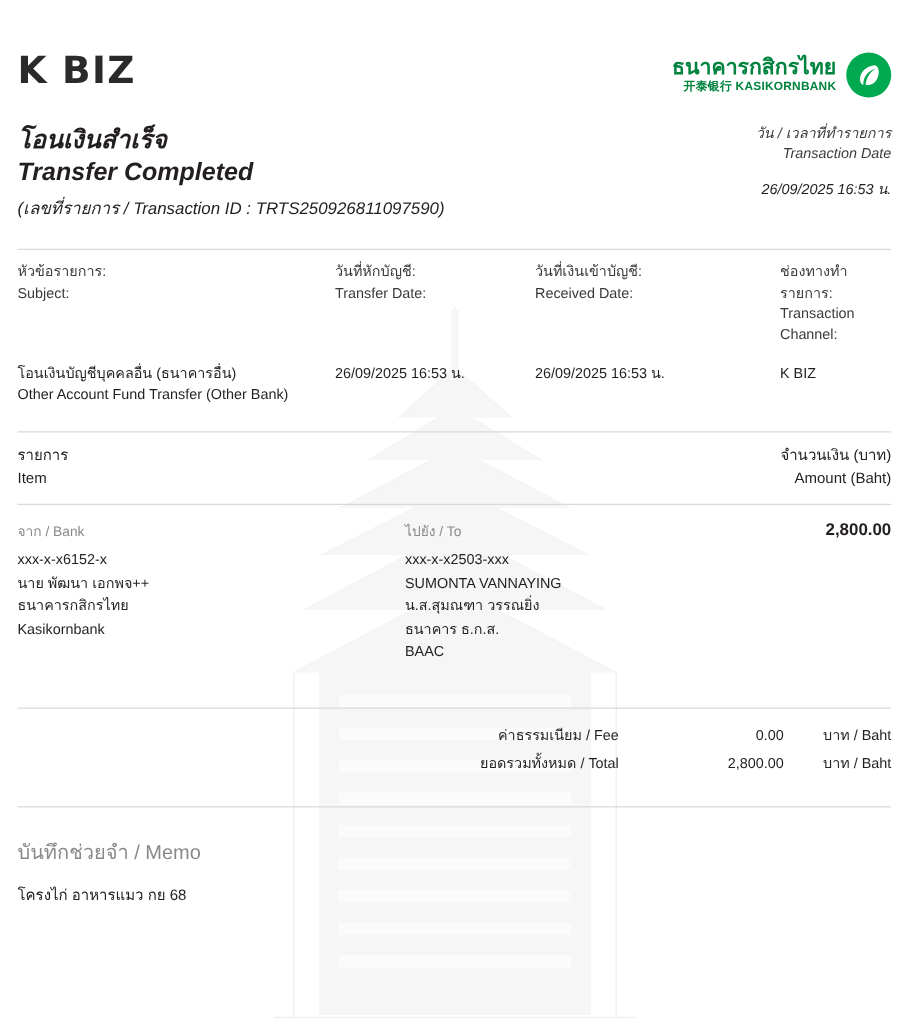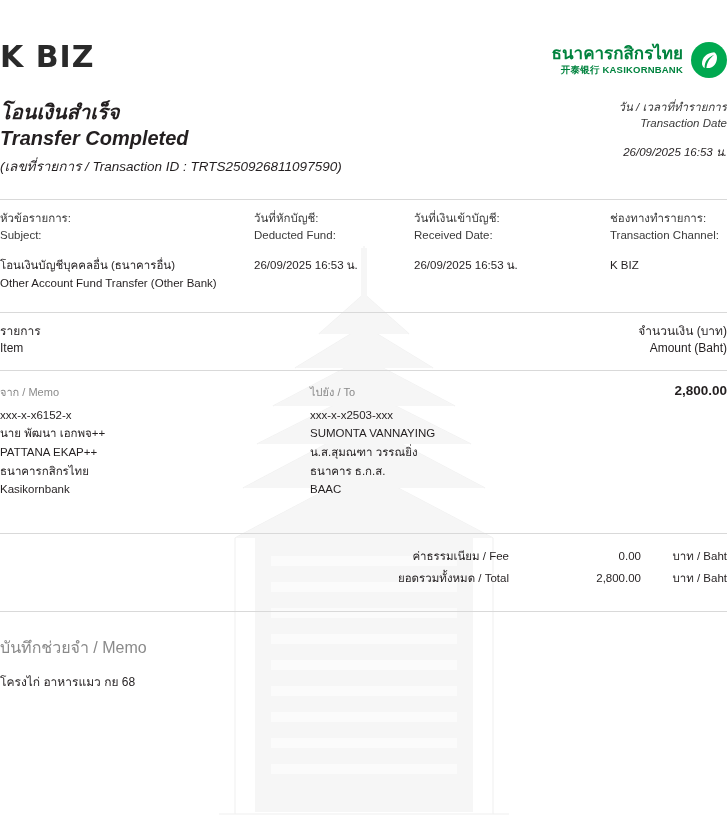--- a/index.html
+++ b/index.html
@@ -25,21 +25,21 @@
     width: 330px;
     height: 580px;
     opacity: 0.30;
     pointer-events: none;
     z-index: 0;
   }
 
   .page {
     position: relative;
     z-index: 1;
-    padding: 0 0;
+    padding: 0 14px;
   }
 
   
   .header {
     display: flex;
     justify-content: space-between;
     align-items: flex-start;
     padding-top: 42px;
   }
   .kbiz-logo {
@@ -301,21 +301,21 @@
 
   <hr class="rule rule-1">
 
   <div class="info-grid">
     <div>
       <div class="cell-label">หัวข้อรายการ:</div>
       <div class="cell-label">Subject:</div>
     </div>
     <div>
       <div class="cell-label">วันที่หักบัญชี:</div>
-      <div class="cell-label">Deducted Fund:</div>
+      <div class="cell-label">Transfer Date:</div>
     </div>
     <div>
       <div class="cell-label">วันที่เงินเข้าบัญชี:</div>
       <div class="cell-label">Received Date:</div>
     </div>
     <div>
       <div class="cell-label">ช่องทางทำรายการ:</div>
       <div class="cell-label">Transaction Channel:</div>
     </div>
   </div>
@@ -346,24 +346,23 @@
     <div class="item-right">
       <div>จำนวนเงิน (บาท)</div>
       <div>Amount (Baht)</div>
     </div>
   </div>
 
   <hr class="rule rule-3">
 
   <div class="fromto">
     <div>
-      <div class="ft-head">จาก / Memo</div>
+      <div class="ft-head">จาก / Bank</div>
       <div class="ft-line">xxx-x-x6152-x</div>
       <div class="ft-line">นาย พัฒนา เอกพจ++</div>
-      <div class="ft-line">PATTANA EKAP++</div>
       <div class="ft-line">ธนาคารกสิกรไทย</div>
       <div class="ft-line">Kasikornbank</div>
     </div>
     <div>
       <div class="ft-head">ไปยัง / To</div>
       <div class="ft-line">xxx-x-x2503-xxx</div>
       <div class="ft-line">SUMONTA VANNAYING</div>
       <div class="ft-line">น.ส.สุมณฑา วรรณยิ่ง</div>
       <div class="ft-line">ธนาคาร ธ.ก.ส.</div>
       <div class="ft-line">BAAC</div>

